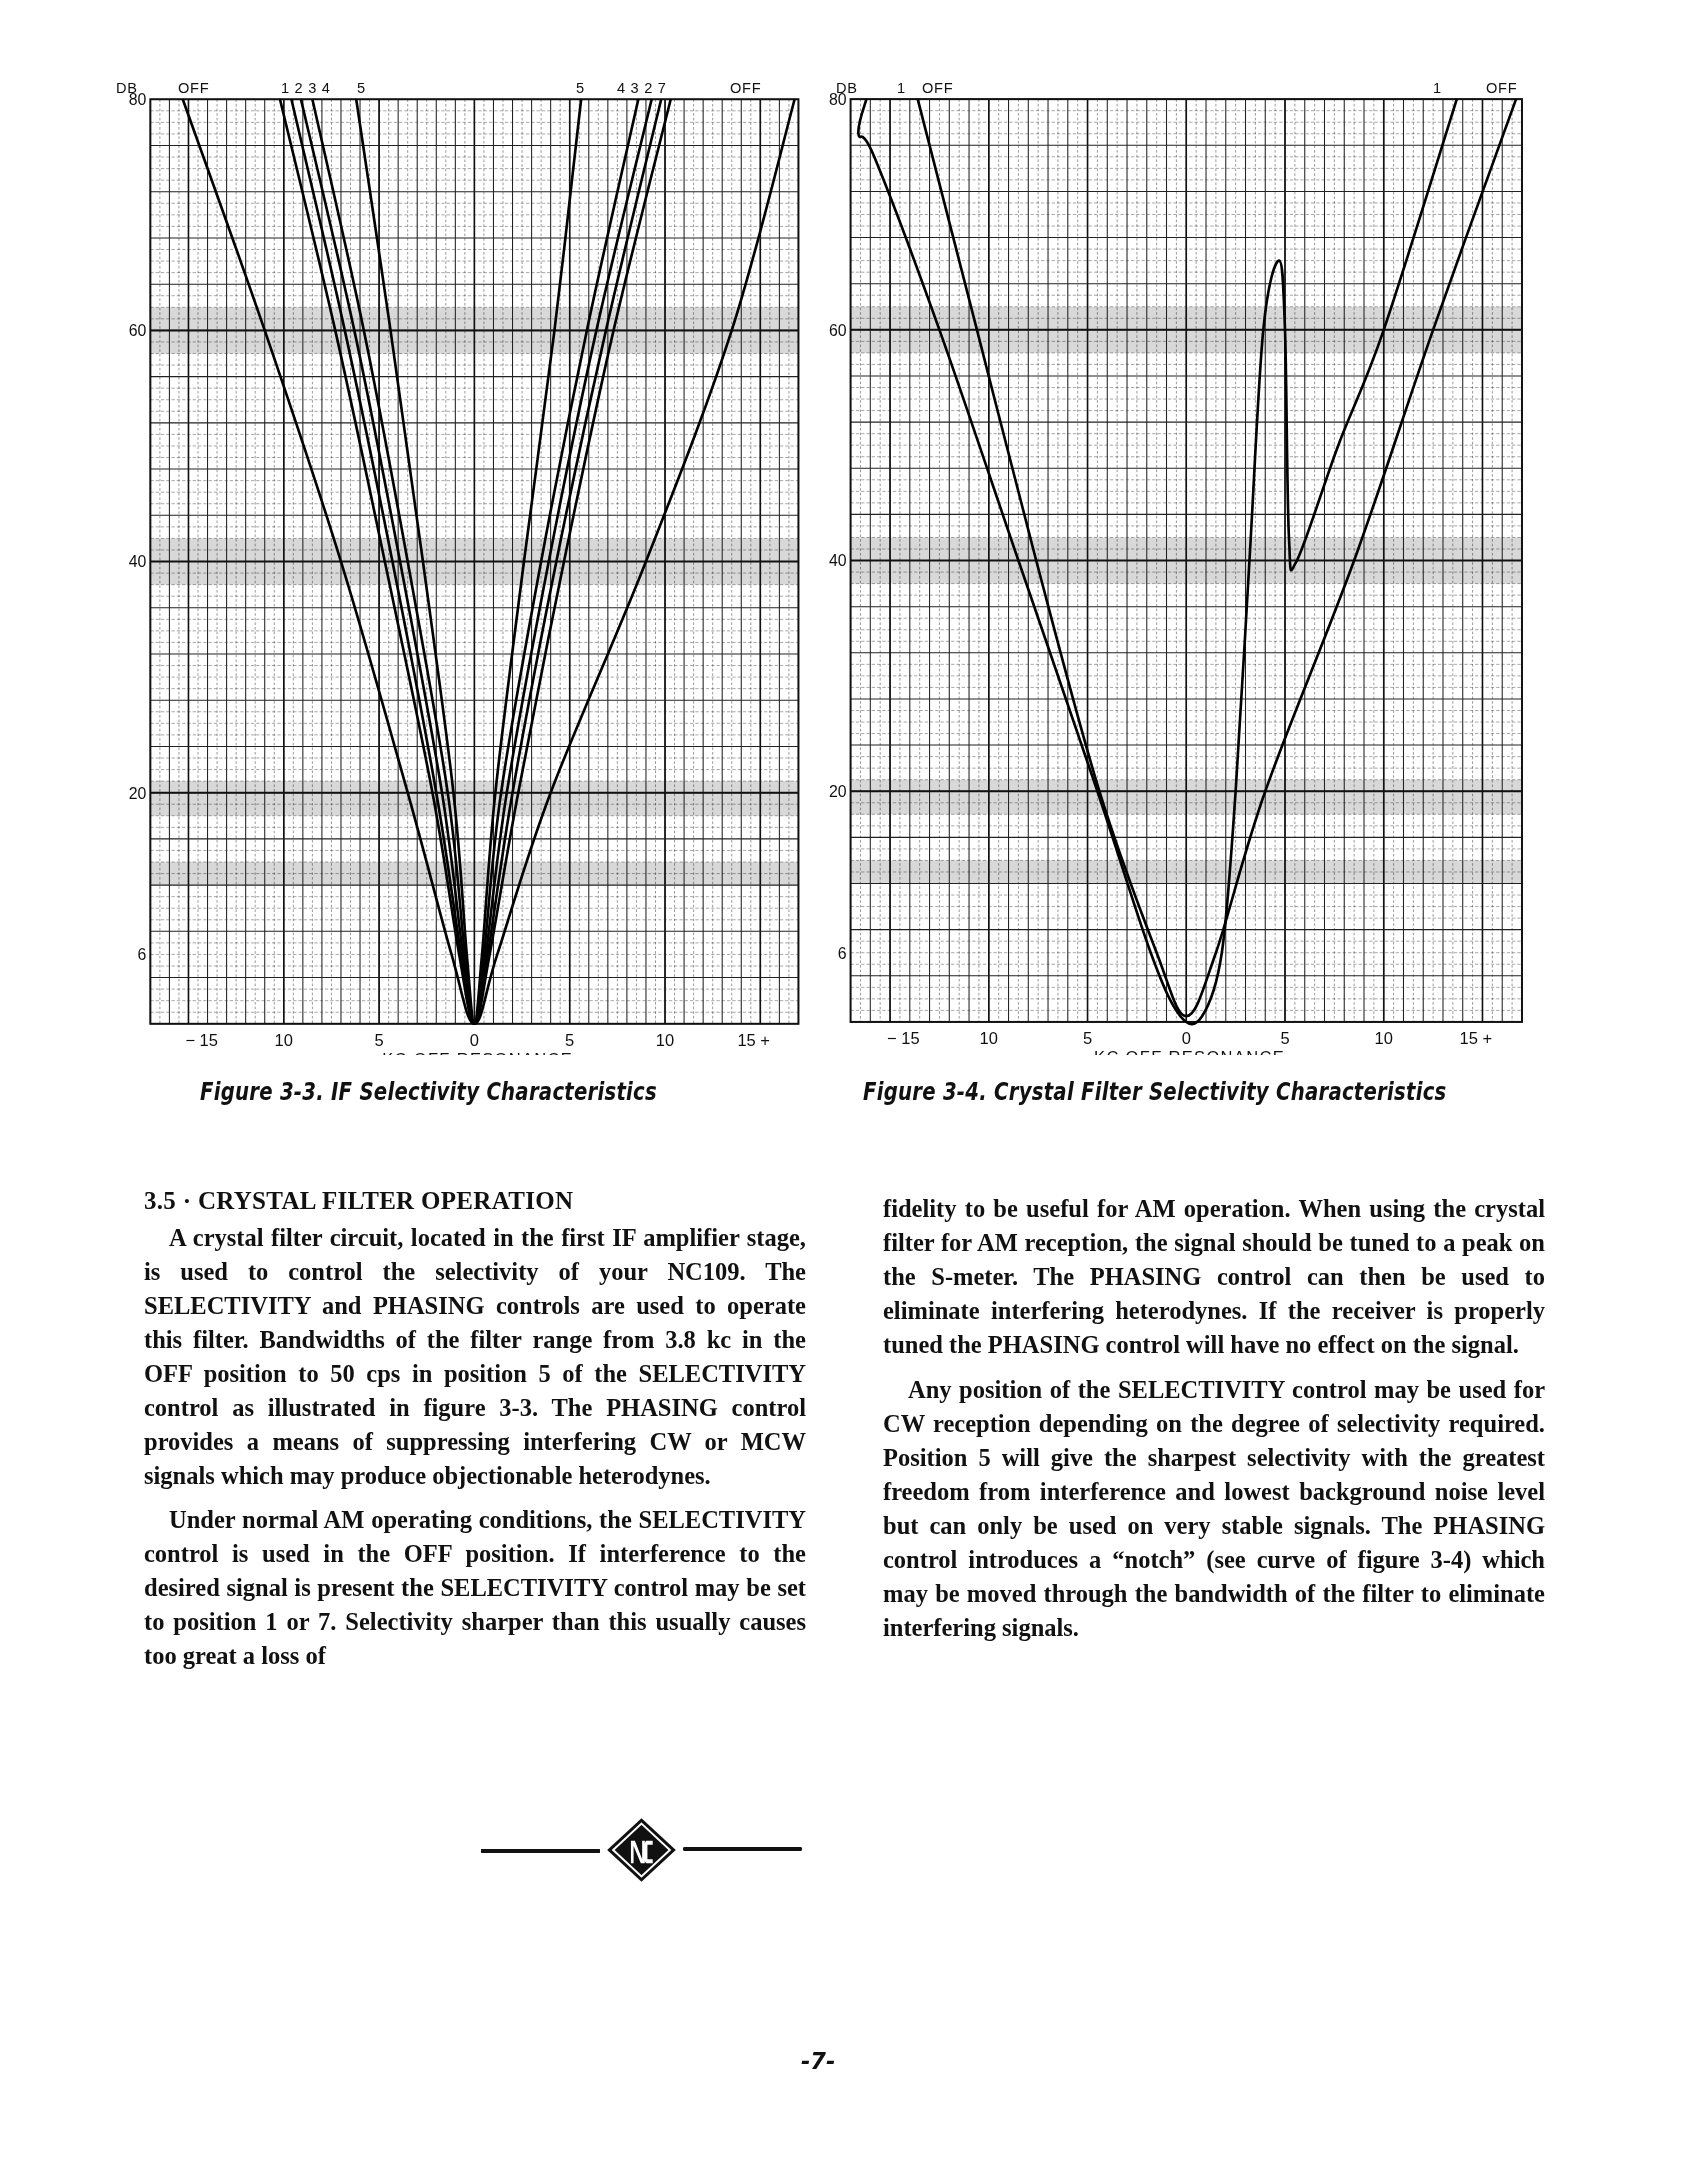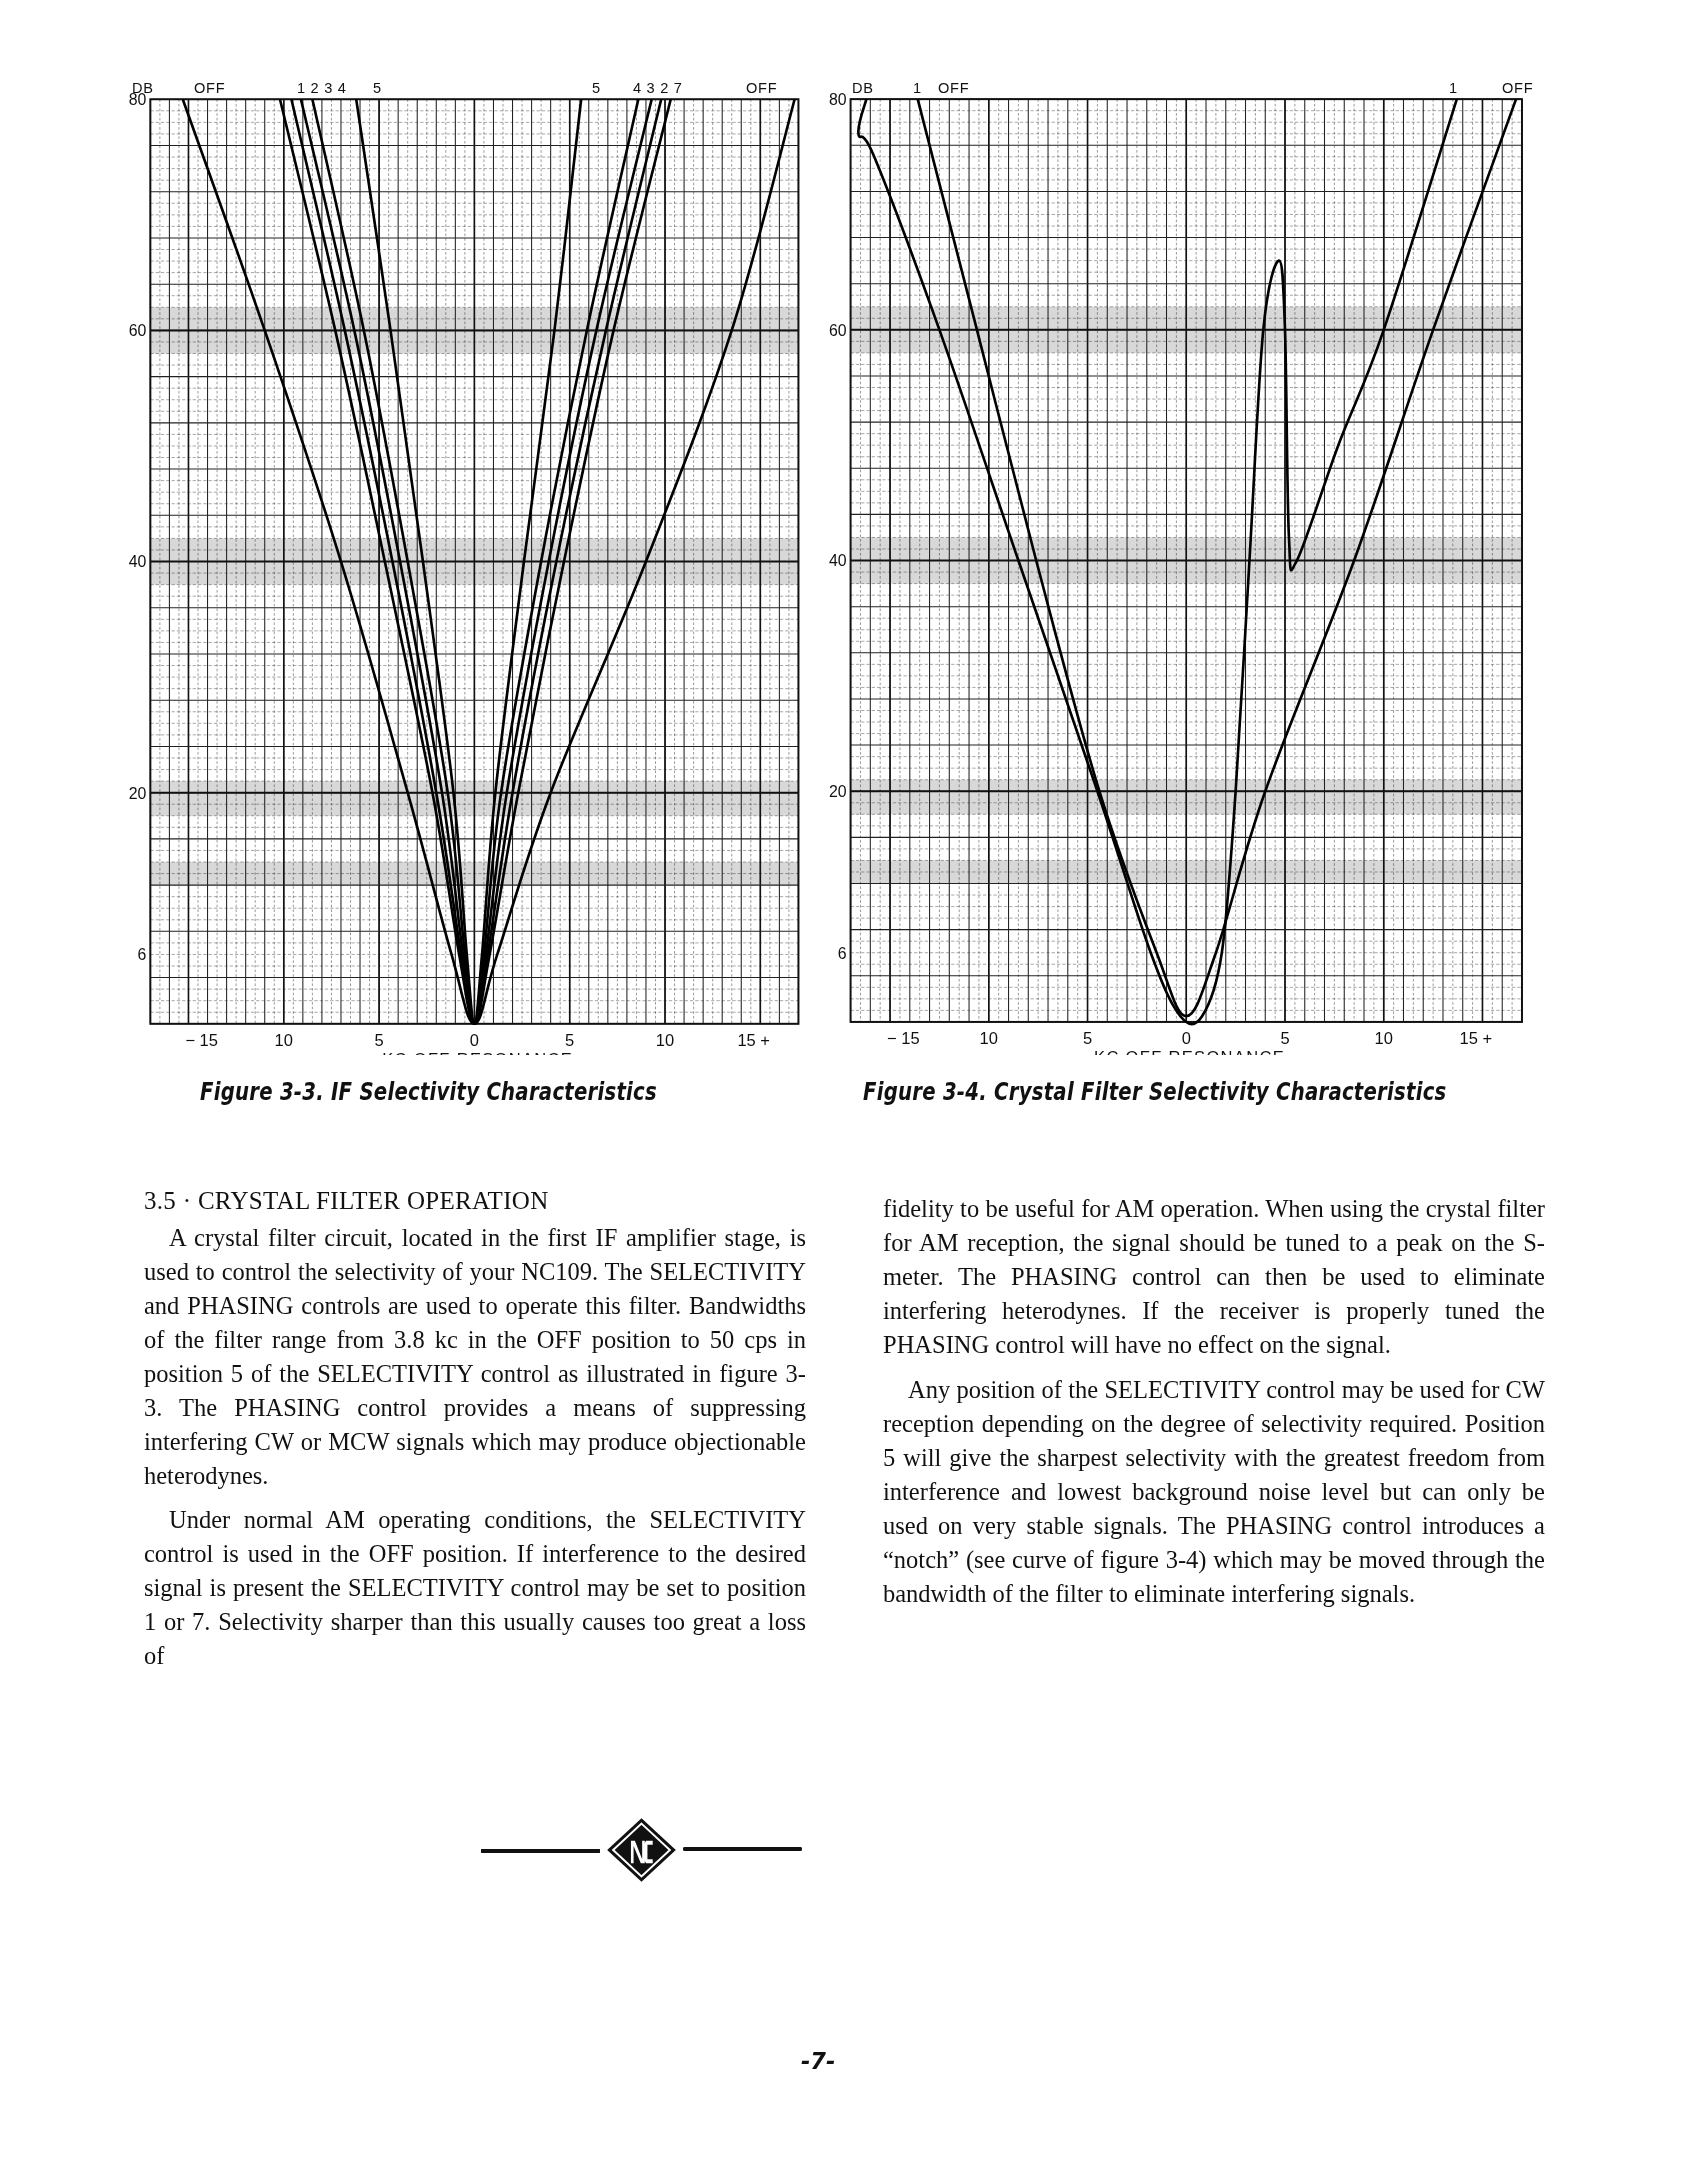--- a/index.html
+++ b/index.html
@@ -1,22 +1,22 @@
 <!DOCTYPE html>
 <html style="font-size:10.6px"><head>
 <meta charset="utf-8">
 <style>
   html, body { margin: 0; padding: 0; background: #ffffff; }
   body { width: 1687px; height: 2183px; position: relative; overflow: hidden; color: #111; font-family: "Liberation Serif", serif; }
   .chart-wrap { position: absolute; text-align: right; }
   .chart-svg { position: absolute; left: 0; top: 0; }
   .axis-text { font-family: "Liberation Sans", sans-serif; fill: #111; }
-  .pos-label { position: absolute; font-family: "Liberation Sans", sans-serif; font-size: 14.6px; letter-spacing: 0.7px; margin-left: 16px; }
+  .pos-label { position: absolute; font-family: "Liberation Sans", sans-serif; font-size: 14.6px; letter-spacing: 0.7px; }
   .caption { position: absolute; font-family: "DejaVu Sans", sans-serif; font-weight: bold; font-style: italic; font-size: 24px; transform: scaleX(0.82); transform-origin: left top; white-space: nowrap; letter-spacing: 0.3px; }
-  .col { position: absolute; font-size: 24.5px; line-height: 34px; text-align: justify; }
+  .col { position: absolute; font-size: 24.5px; line-height: 34px; text-align: justify; font-weight: bold; }
   .col p { margin: 0 0 10.6px 0; text-indent: 25px; }
   .col p.noindent { text-indent: 0; }
   .section-title { font-size: 25px; margin: 0 0 2.6px 0; letter-spacing: 0.3px; }
   .rule { position: absolute; height: 4px; background: #111; border-radius: 2px; }
   .logo { position: absolute; }
   .page-number { position: absolute; font-family: "DejaVu Sans", sans-serif; font-weight: bold; font-style: italic; font-size: 22.5px; }
 </style>
 </head>
 <body>
 

